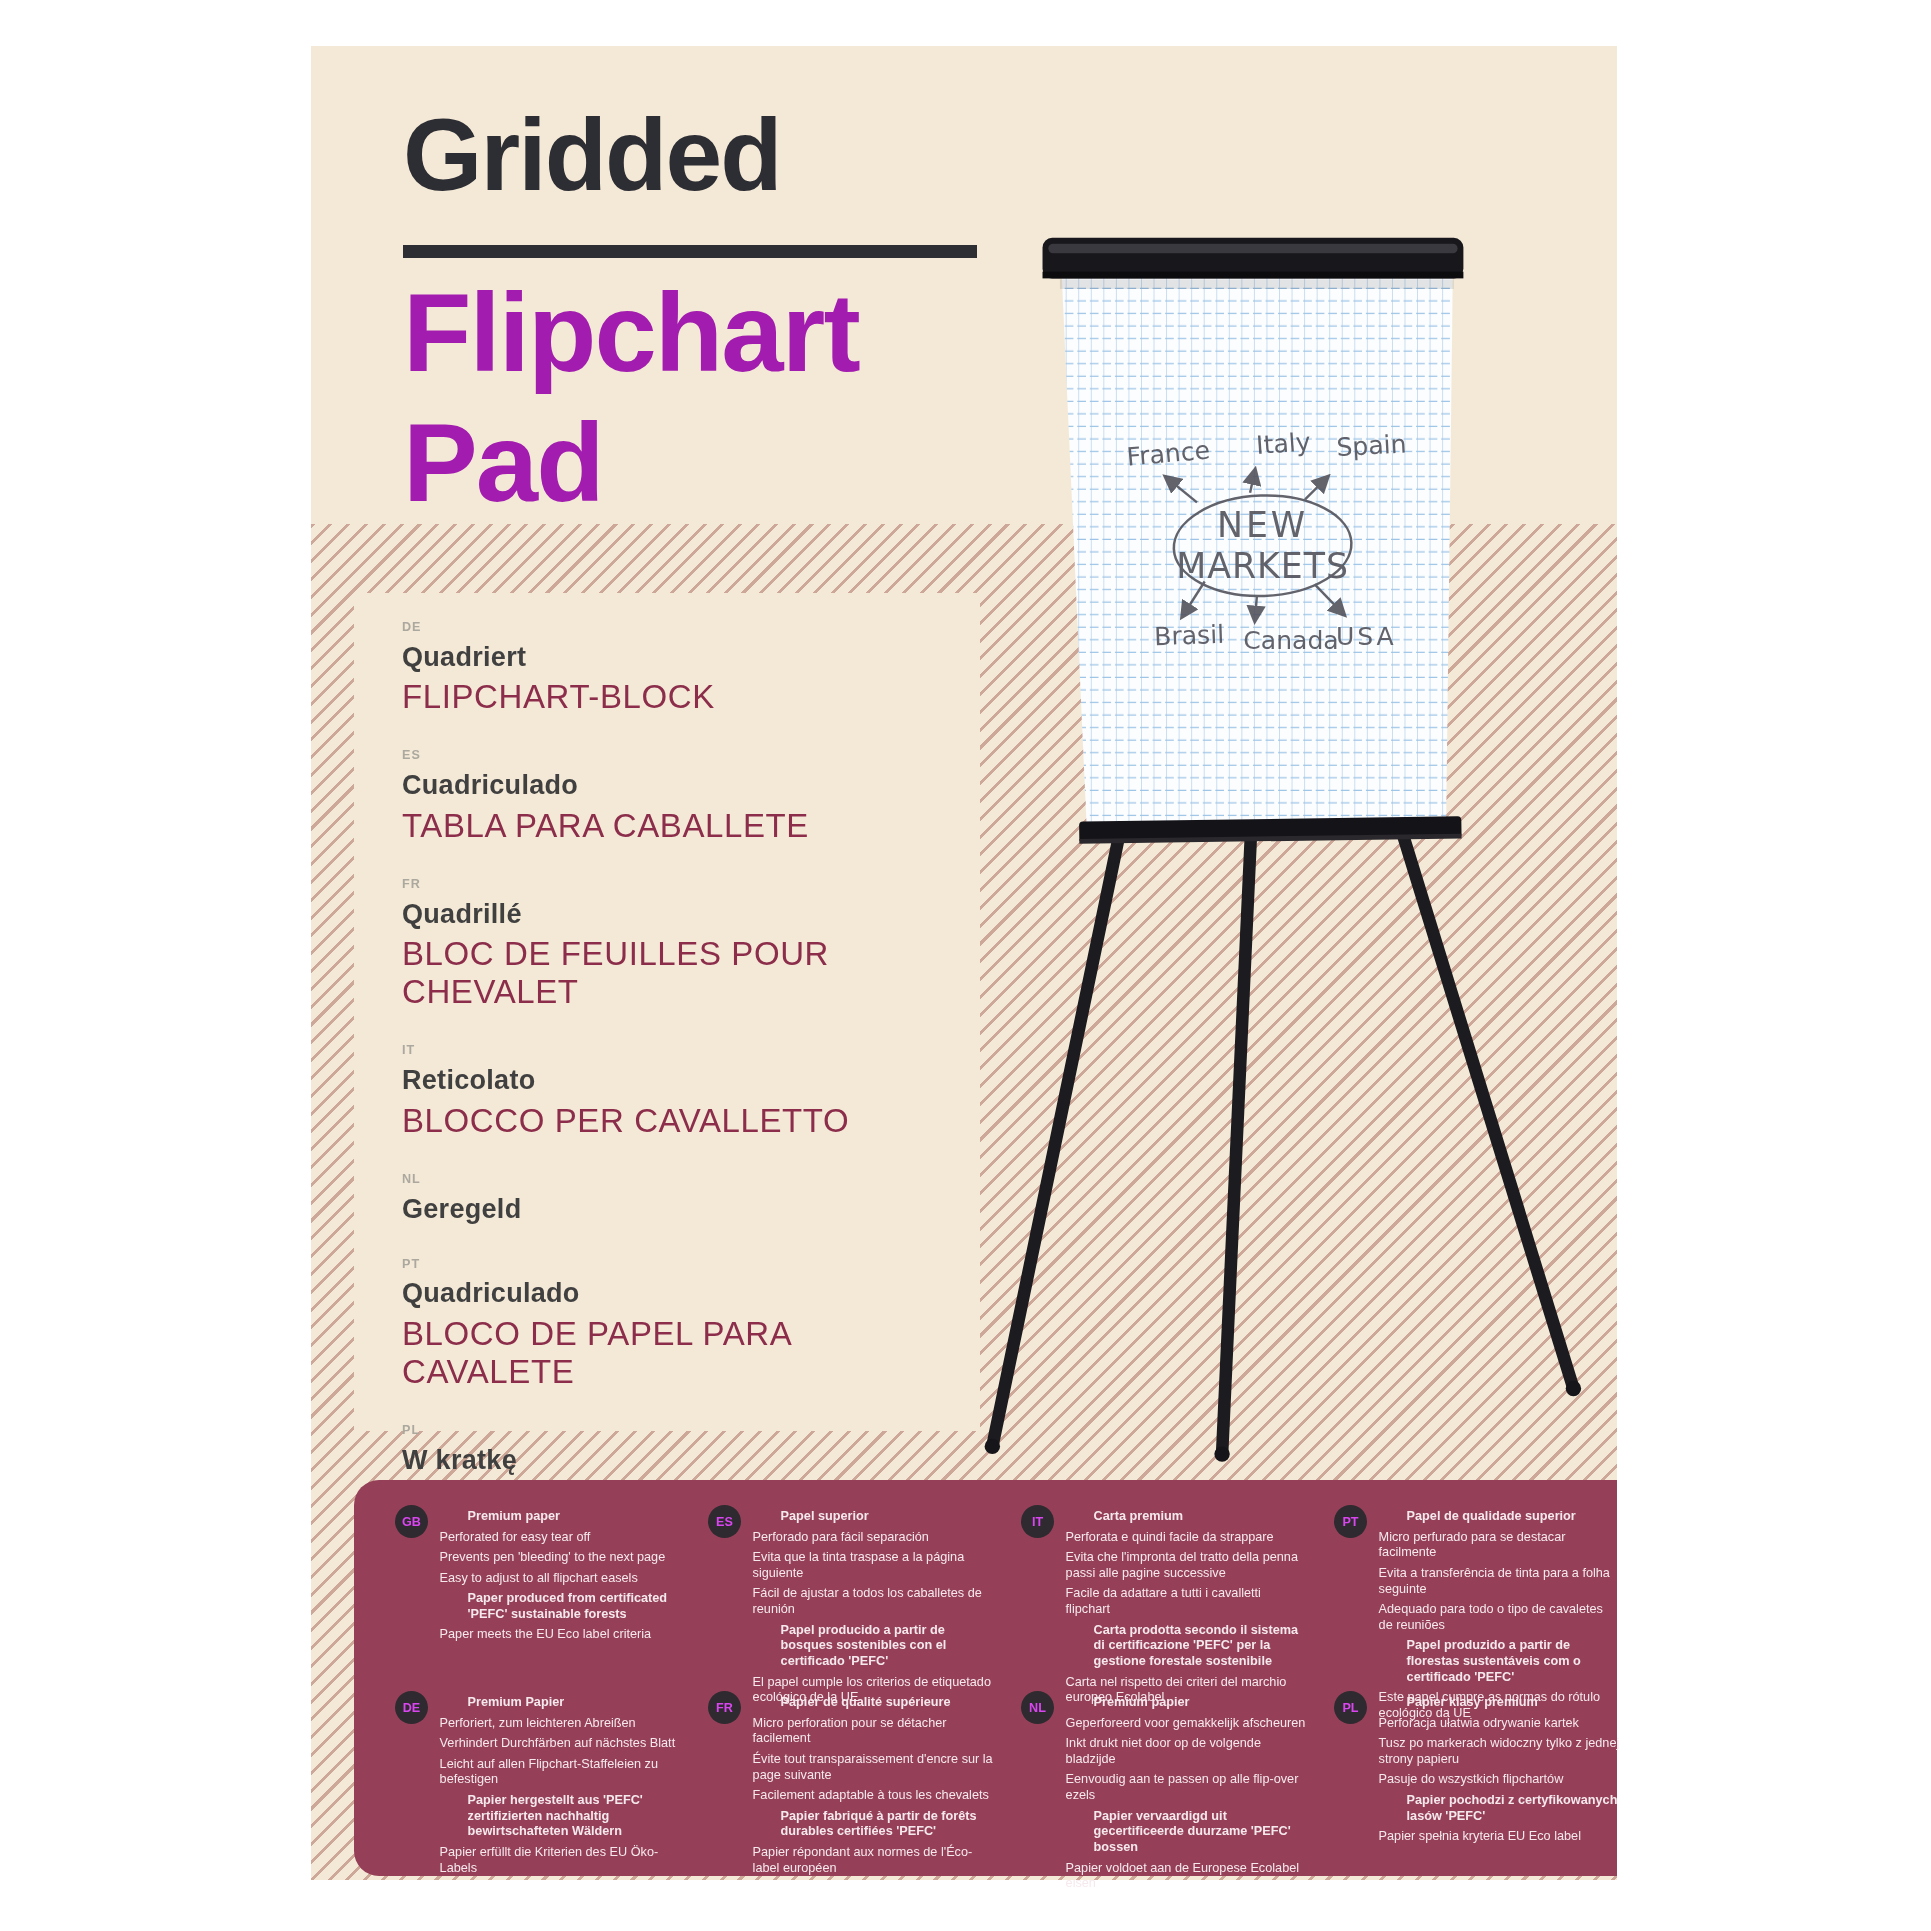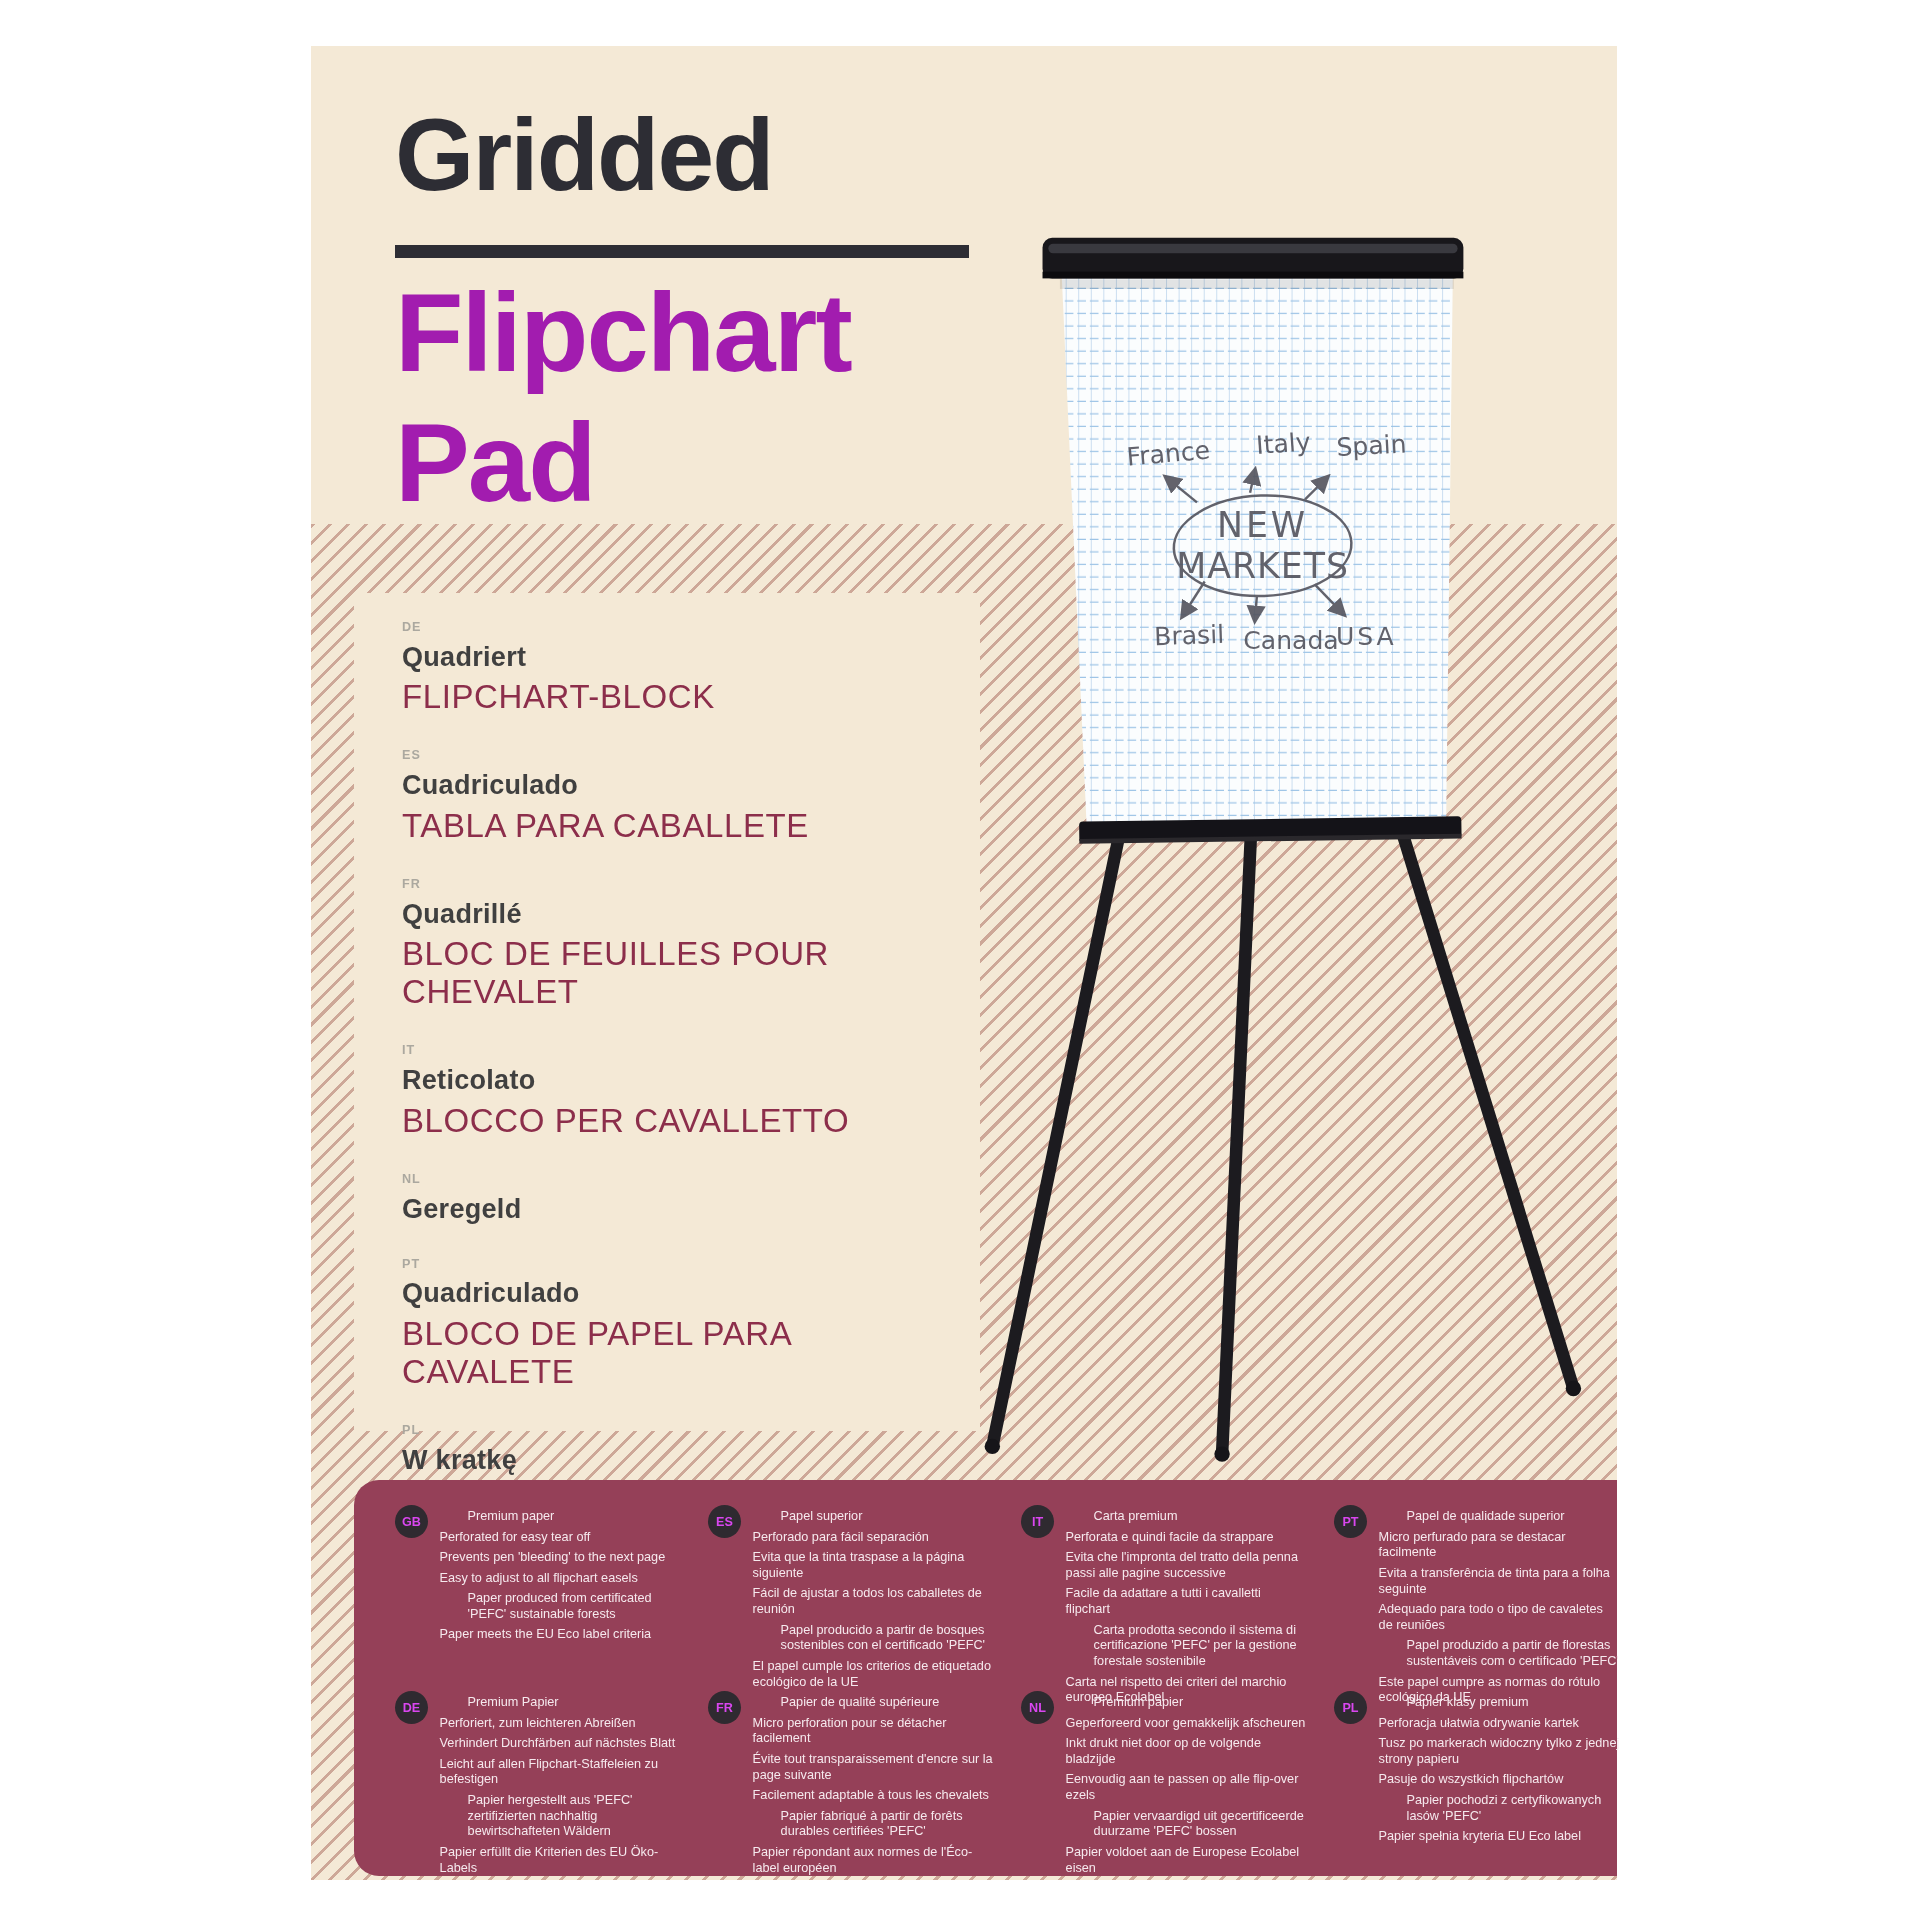--- a/index.html
+++ b/index.html
@@ -5,42 +5,42 @@
   html,body{margin:0;padding:0;}
   body{width:1931px;height:1931px;background:#ffffff;position:relative;overflow:hidden;
        font-family:"Liberation Sans","DejaVu Sans",sans-serif;}
   .poster{position:absolute;left:311px;top:46px;width:1306px;height:1834px;background:#f4e9d6;}
   
   .hatch{position:absolute;left:0;top:478px;width:1306px;height:1356px;
          background:repeating-linear-gradient(135deg,
             rgba(158,88,76,0.45) 0 2.9px, rgba(0,0,0,0) 2.9px 12.6px);}
   .inner-panel{position:absolute;left:43px;top:547px;width:626px;height:838px;background:#f4e9d6;}
   
-  .titleblock{position:absolute;left:84px;top:58px;width:1062px;}
+  .titleblock{position:absolute;left:92px;top:58px;width:1062px;}
   .t1{font-size:102px;font-weight:600;color:#2d2d34;letter-spacing:-1.9px;line-height:1;}
   .rule{width:574px;height:12.6px;background:#2d2d34;margin-top:39px;}
   .t2{margin-top:10px;font-size:112px;font-weight:700;color:#a21caf;letter-spacing:-1.9px;line-height:1.16;}
   
   .translations{position:absolute;left:48px;top:27px;width:541px;}
   .t-block{margin-bottom:32px;}
   .t-code{font-size:12.6px;font-weight:700;color:#aba89f;letter-spacing:1px;margin-bottom:7.7px;}
   .t-name{font-size:27px;font-weight:600;color:#404040;margin-bottom:5.8px;letter-spacing:0.3px;}
   .t-bold{font-size:33px;font-weight:400;color:#8c2e4b;letter-spacing:0.6px;}
   
   .features{position:absolute;left:43px;top:1434px;width:1263px;height:396px;background:#954058;
             border-radius:25px 0 0 25px;}
   .features-grid{position:absolute;left:41px;top:29px;display:grid;
                  grid-template-columns:313px 313px 313px 313px;grid-auto-rows:186px;}
   .f-cell{display:flex;align-items:flex-start;}
   .f-badge{flex:0 0 33px;width:33px;height:33px;border-radius:50%;background:#2f2a30;color:#d946ef;
            font-size:12.6px;font-weight:700;display:flex;align-items:center;justify-content:center;
            margin-right:11.6px;margin-top:-3.9px;}
   .f-items{width:241px;filter:blur(0.3px);}
   .f-item{font-size:12.7px;line-height:1.24;color:#f6e9ee;margin-bottom:4.8px;}
-  .f-bold{font-weight:400;padding-left:28px;}
+  .f-bold{font-weight:700;padding-left:28px;}
   .easel{position:absolute;left:635px;top:176px;}
 </style>
 </head>
 <body>
 
 <div class="poster">
 
   <div class="hatch"></div>
   <div class="inner-panel">
     <div class="translations">

